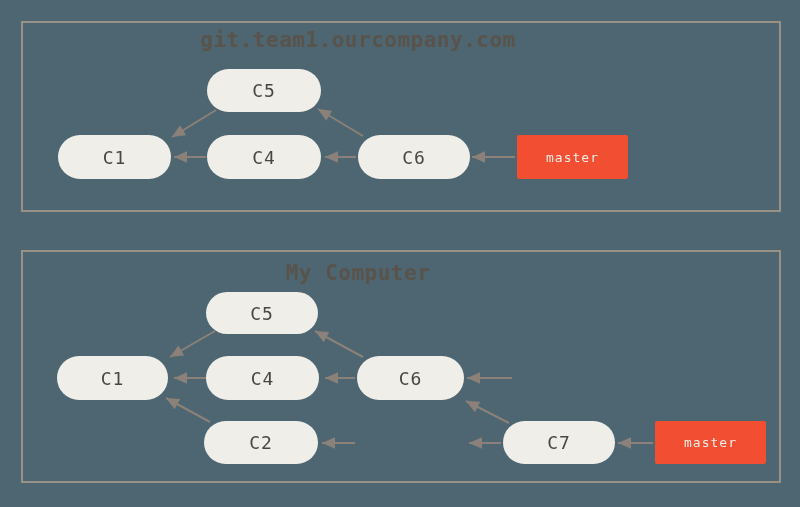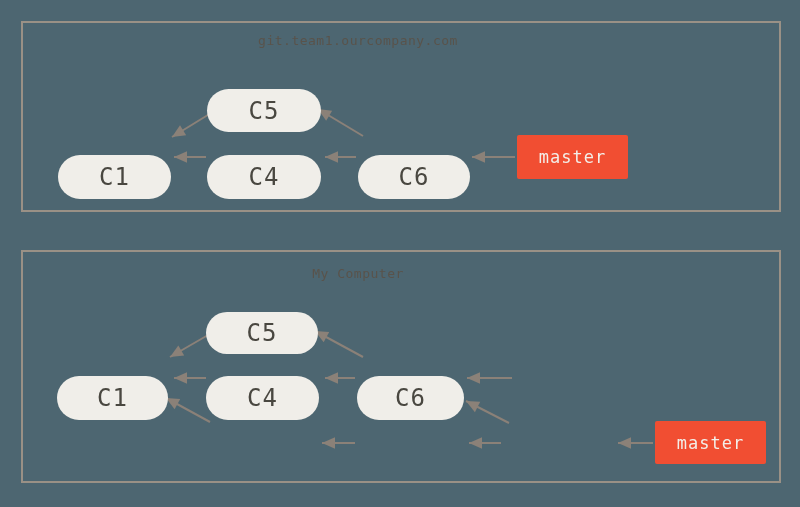--- a/index.html
+++ b/index.html
@@ -20,47 +20,46 @@
   .panel {
     position: absolute;
     box-sizing: border-box;
     border: 2px solid var(--panel-border, #9A9186);
     background: transparent;
   }
   .panel-title {
     position: absolute;
     transform: translate(-50%, -50%);
     white-space: nowrap;
-    font-weight: normal;
-    font-size: 13px;
+    font-weight: bold;
+    font-size: 21px;
     letter-spacing: 0.5px;
     color: var(--title-color, #59534B);
   }
   .node {
     position: absolute;
     box-sizing: border-box;
     border-radius: 999px;
     background: var(--node-fill, #F0EEE9);
     color: var(--node-text, #494740);
     display: flex;
     align-items: center;
     justify-content: center;
-    font-size: 24px;
+    font-size: 18px;
     letter-spacing: 1px;
-    margin-top: 20px;
   }
   .branch {
     position: absolute;
     box-sizing: border-box;
     background: var(--branch-fill, #F14E32);
     color: var(--branch-text, #F3EEE8);
     display: flex;
     align-items: center;
     justify-content: center;
-    font-size: 17px;
+    font-size: 13px;
     letter-spacing: 1px;
     border-radius: 2px;
   }
 </style>
 </head>
 <body>
 
 <div id="stage" style="--bg: #4D6671; --panel-border: #9A9186; --node-fill: #F0EEE9; --node-text: #494740; --branch-fill: #F14E32; --branch-text: #F3EEE8; --title-color: #59534B;">
   <svg id="edges-layer" width="800" height="507" viewBox="0 0 800 507" xmlns="http://www.w3.org/2000/svg">
     <defs>
@@ -96,14 +95,16 @@
   </div>
 <div class="node" style="left: 207px; top: 69px; width: 114px; height: 43px;">C5</div>
     <div class="node" style="left: 58px; top: 135px; width: 113px; height: 44px;">C1</div>
     <div class="node" style="left: 207px; top: 135px; width: 114px; height: 44px;">C4</div>
     <div class="node" style="left: 358px; top: 135px; width: 112px; height: 44px;">C6</div>
     <div class="branch" style="left: 517px; top: 135px; width: 111px; height: 44px;">master</div>
     <div class="node" style="left: 206px; top: 292px; width: 112px; height: 42px;">C5</div>
     <div class="node" style="left: 57px; top: 356px; width: 111px; height: 44px;">C1</div>
     <div class="node" style="left: 206px; top: 356px; width: 113px; height: 44px;">C4</div>
     <div class="node" style="left: 357px; top: 356px; width: 107px; height: 44px;">C6</div>
+    <div class="node" style="left: 204px; top: 421px; width: 114px; height: 43px;">C2</div>
+    <div class="node" style="left: 503px; top: 421px; width: 112px; height: 43px;">C7</div>
     <div class="branch" style="left: 655px; top: 421px; width: 111px; height: 43px;">master</div>
   </div>
 
 </body></html>

